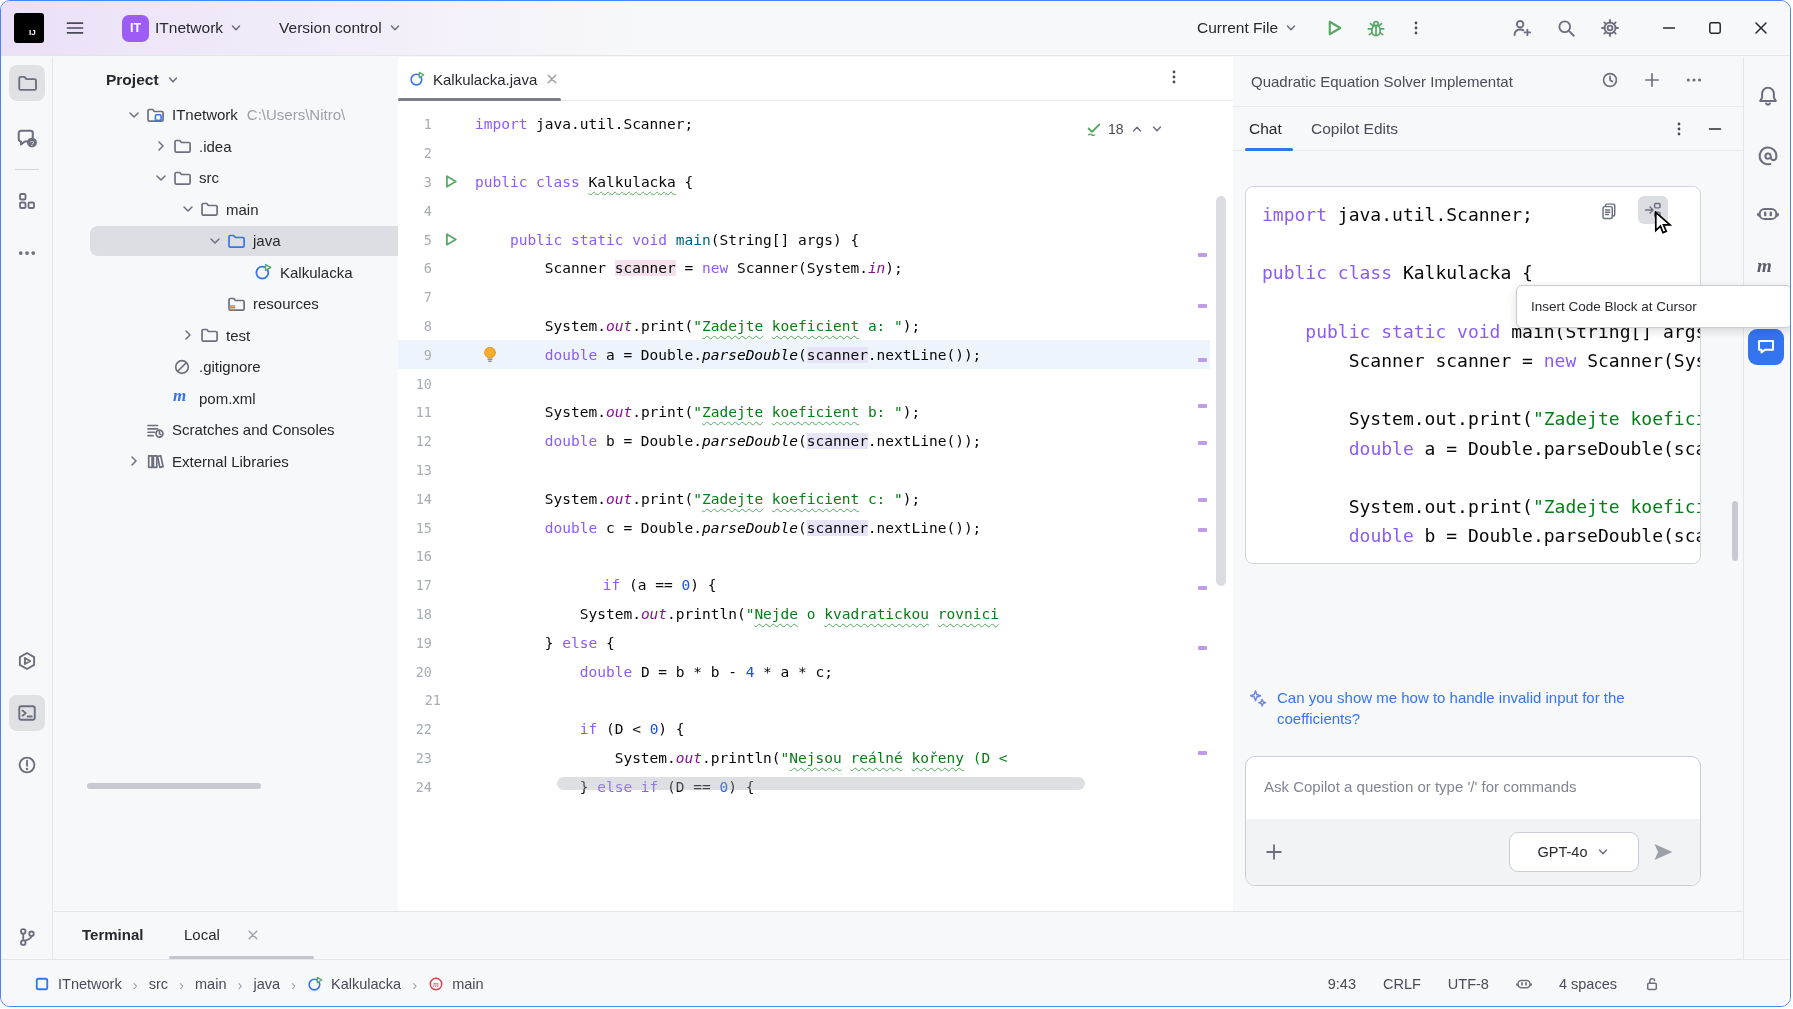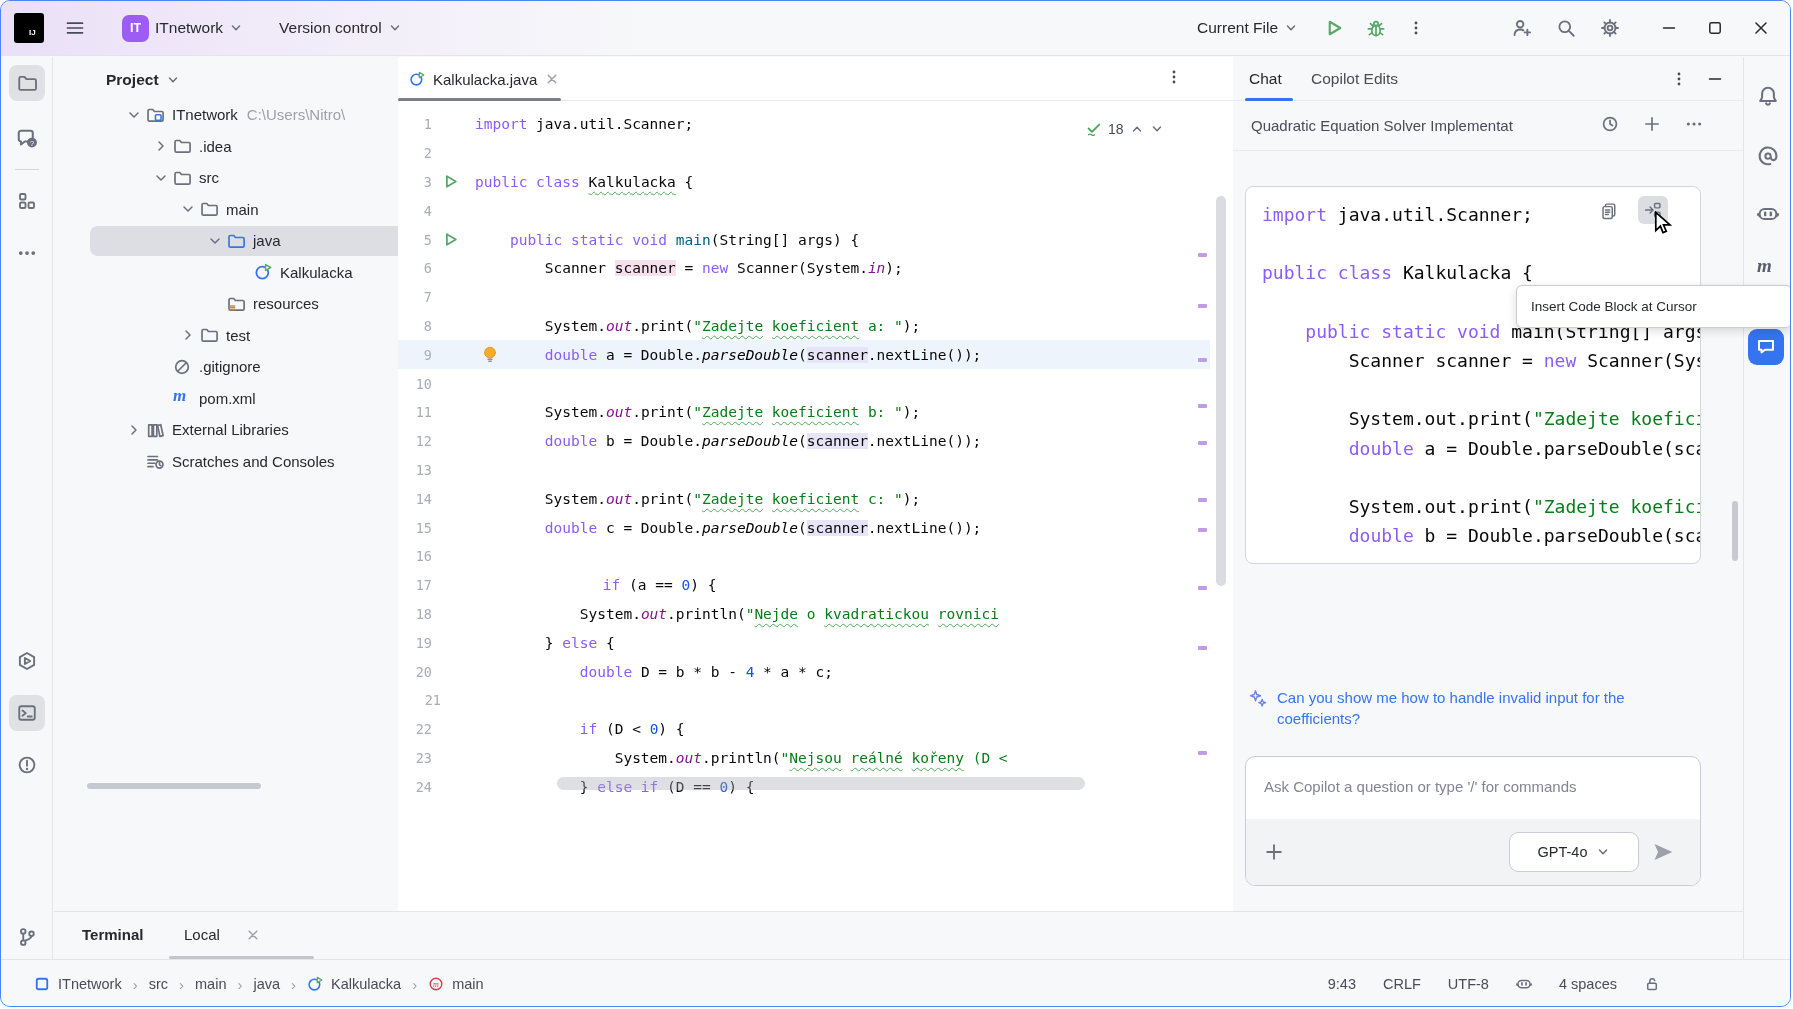--- a/index.html
+++ b/index.html
@@ -452,43 +452,43 @@
           <span>.gitignore</span>
         </div>
         <div class="tree-row" style="padding-left: 63px;">
           <span class="tree-chev ic"></span>
           <span class="tree-ic ic">
             <span class="mvn">m</span>
           </span>
           <span>pom.xml</span>
         </div>
         <div class="tree-row" style="padding-left: 36px;">
+          <span class="tree-chev ic"></span>
+          <span class="tree-ic ic">
+            <svg viewBox="0 0 16 16" fill="none" stroke="#6C707E" stroke-width="1.5" stroke-linecap="round" stroke-linejoin="round">
+              <path d="M1.8 4h8.4M1.8 7h8.4M1.8 10h6M1.8 13h4.4"></path>
+              <circle cx="12" cy="11.2" r="3.1"></circle>
+              <path d="M12 9.6v1.7l1.2.8"></path>
+            </svg>
+          </span>
+          <span>Scratches and Consoles</span>
+        </div>
+        <div class="tree-row" style="padding-left: 36px;">
           <span class="tree-chev ic">
             <svg viewBox="0 0 16 16" style="width:16px;height:16px" fill="none" stroke="#6C707E" stroke-width="1.5" stroke-linecap="round" stroke-linejoin="round">
               <polyline points="6,4 10,8 6,12"></polyline>
             </svg>
           </span>
           <span class="tree-ic ic">
             <svg viewBox="0 0 16 16" fill="none" stroke="#6C707E" stroke-width="1.5" stroke-linecap="round" stroke-linejoin="round">
               <path d="M2.4 13.6V3.4h3v10.2zM6.6 13.6V3.4h3v10.2z"></path>
               <path d="M10.3 3.9l2.8-.6 2.1 9.7-2.9.6z"></path>
             </svg>
           </span>
           <span>External Libraries</span>
-        </div>
-        <div class="tree-row" style="padding-left: 36px;">
-          <span class="tree-chev ic"></span>
-          <span class="tree-ic ic">
-            <svg viewBox="0 0 16 16" fill="none" stroke="#6C707E" stroke-width="1.5" stroke-linecap="round" stroke-linejoin="round">
-              <path d="M1.8 4h8.4M1.8 7h8.4M1.8 10h6M1.8 13h4.4"></path>
-              <circle cx="12" cy="11.2" r="3.1"></circle>
-              <path d="M12 9.6v1.7l1.2.8"></path>
-            </svg>
-          </span>
-          <span>Scratches and Consoles</span>
         </div>
       </div>
     <div id="proj-hscroll"></div>
   </div>
 
   <div id="editor">
     <div id="editor-tabbar">
       <div id="editor-tab">
         <span class="ic i16">
             <svg viewBox="0 0 16 16" fill="none" stroke="#6C707E" stroke-width="1.5" stroke-linecap="round" stroke-linejoin="round">
@@ -683,63 +683,63 @@
           <div class="vcs-mark" style="top: 485px;"></div>
           <div class="vcs-mark" style="top: 545px;"></div>
           <div class="vcs-mark" style="top: 650px;"></div>
         </div>
       <div id="ed-vscroll"></div>
       <div id="hscroll-overlay"></div>
     </div>
   </div>
 
   <div id="chat">
+    <div id="thread-row">
+      <div id="thread-title">Quadratic Equation Solver Implementat</div>
+      <span class="ic i18 thread-ic" style="left:368px">
+          <svg viewBox="0 0 16 16" fill="none" stroke="#6C707E" stroke-width="1.5" stroke-linecap="round" stroke-linejoin="round">
+            <circle cx="8" cy="8" r="5.7"></circle>
+            <path d="M8 4.7V8l2.2 1.4"></path>
+          </svg>
+        </span>
+      <span class="ic i18 thread-ic" style="left:410px">
+          <svg viewBox="0 0 16 16" fill="none" stroke="#6C707E" stroke-width="1.5" stroke-linecap="round" stroke-linejoin="round">
+            <path d="M8 2.6v10.8M2.6 8h10.8"></path>
+          </svg>
+        </span>
+      <span class="ic i18 thread-ic" style="left:452px">
+          <svg viewBox="0 0 16 16" fill="none" stroke="#6C707E" stroke-width="1.5" stroke-linecap="round" stroke-linejoin="round">
+            <g fill="#6C707E" stroke="none">
+              <circle cx="3" cy="8" r="1.4"></circle>
+              <circle cx="8" cy="8" r="1.4"></circle>
+              <circle cx="13" cy="8" r="1.4"></circle>
+            </g>
+          </svg>
+        </span>
+    </div>
     <div id="chat-header">
       <div class="chat-tab active" style="left:16px">
           <span>Chat</span>
         </div>
       <div class="chat-tab" style="left:78px">
           <span>Copilot Edits</span>
         </div>
       <div id="chat-underline"></div>
       <span class="ic i16 abs" style="left:438px;top:14px">
           <svg viewBox="0 0 16 16" fill="none" stroke="#6C707E" stroke-width="1.5" stroke-linecap="round" stroke-linejoin="round">
             <g fill="#494B57" stroke="none">
               <circle cx="8" cy="3" r="1.4"></circle>
               <circle cx="8" cy="8" r="1.4"></circle>
               <circle cx="8" cy="13" r="1.4"></circle>
             </g>
           </svg>
         </span>
       <span class="ic i16 abs" style="left:474px;top:14px">
           <svg viewBox="0 0 16 16" fill="none" stroke="#6C707E" stroke-width="1.5" stroke-linecap="round" stroke-linejoin="round">
             <path d="M2.5 8h11" stroke="#27282E"></path>
-          </svg>
-        </span>
-    </div>
-    <div id="thread-row">
-      <div id="thread-title">Quadratic Equation Solver Implementat</div>
-      <span class="ic i18 thread-ic" style="left:368px">
-          <svg viewBox="0 0 16 16" fill="none" stroke="#6C707E" stroke-width="1.5" stroke-linecap="round" stroke-linejoin="round">
-            <circle cx="8" cy="8" r="5.7"></circle>
-            <path d="M8 4.7V8l2.2 1.4"></path>
-          </svg>
-        </span>
-      <span class="ic i18 thread-ic" style="left:410px">
-          <svg viewBox="0 0 16 16" fill="none" stroke="#6C707E" stroke-width="1.5" stroke-linecap="round" stroke-linejoin="round">
-            <path d="M8 2.6v10.8M2.6 8h10.8"></path>
-          </svg>
-        </span>
-      <span class="ic i18 thread-ic" style="left:452px">
-          <svg viewBox="0 0 16 16" fill="none" stroke="#6C707E" stroke-width="1.5" stroke-linecap="round" stroke-linejoin="round">
-            <g fill="#6C707E" stroke="none">
-              <circle cx="3" cy="8" r="1.4"></circle>
-              <circle cx="8" cy="8" r="1.4"></circle>
-              <circle cx="13" cy="8" r="1.4"></circle>
-            </g>
           </svg>
         </span>
     </div>
     <div id="chat-codeblock">
       <div id="chat-code"><div><span class="c-k">import </span><span class="c-p">java.util.Scanner;</span></div><div>&nbsp;</div><div><span class="c-k">public class </span><span class="c-p">Kalkulacka {</span></div><div>&nbsp;</div><div><span class="c-p">    </span><span class="c-k">public static void </span><span class="c-p">main(String[] args) {</span></div><div><span class="c-p">        Scanner scanner = </span><span class="c-k">new </span><span class="c-p">Scanner(System.in);</span></div><div>&nbsp;</div><div><span class="c-p">        System.out.print(</span><span class="c-s">"Zadejte koeficient a: "</span></div><div><span class="c-p">        </span><span class="c-k">double </span><span class="c-p">a = Double.parseDouble(scanner.nextLine());</span></div><div>&nbsp;</div><div><span class="c-p">        System.out.print(</span><span class="c-s">"Zadejte koeficient b: "</span></div><div><span class="c-p">        </span><span class="c-k">double </span><span class="c-p">b = Double.parseDouble(scanner.nextLine());</span></div></div>
       <div class="blk-btn" style="left:348px;top:10px">
           <span class="ic i18">
             <svg viewBox="0 0 16 16" fill="none" stroke="#6C707E" stroke-width="1.5" stroke-linecap="round" stroke-linejoin="round">
               <g stroke-width="1.3">
                 <rect x="4.9" y="1.9" width="8.2" height="10.6" rx="1.3"></rect>

